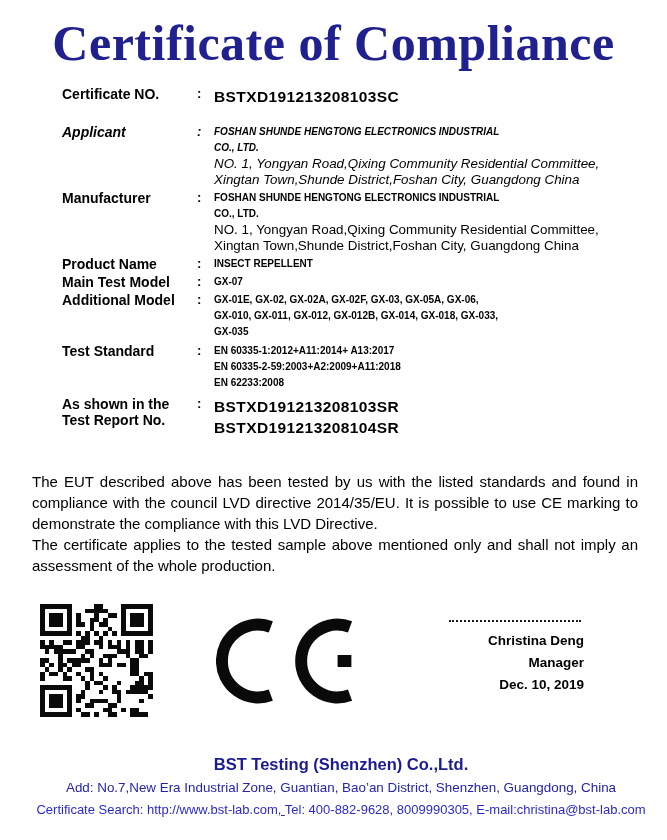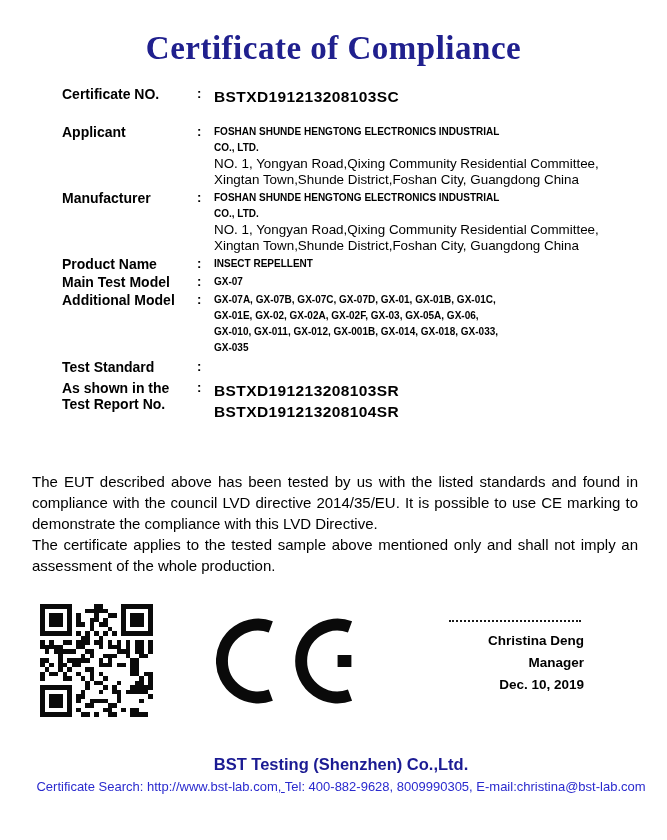--- a/index.html
+++ b/index.html
@@ -13,39 +13,39 @@
   html,body{background:#ffffff;}
   .page{
     position:relative;
     width:667px;height:840px;
     background:#ffffff;
     font-family:"Liberation Sans",sans-serif;
     color:var(--body-text);
     overflow:hidden;
   }
   .title{
-    position:absolute;top:30px;left:0;right:0;
+    position:absolute;top:14px;left:0;right:0;
     text-align:center;
     font-family:"Liberation Serif",serif;
     font-weight:bold;
-    font-size:33px;
+    font-size:50px;
     letter-spacing:0.5px;
     color:var(--title-color);
     white-space:nowrap;
   }
   .details{
     position:absolute;top:86px;left:62px;right:24px;
   }
   .detail-row{
     display:grid;
     grid-template-columns:135px 17px 1fr;
     margin-top:2px;
   }
   .detail-row[data-name="detail-row-certificate-no"]{margin-top:0;}
-  .detail-row[data-name="detail-row-applicant"]{margin-top:17px;}
+  .detail-row[data-name="detail-row-applicant"]{margin-top:17px;font-style:italic;}
   .detail-row[data-name="detail-row-test-standard"]{margin-top:3px;}
   .detail-row[data-name="detail-row-test-report-no"]{margin-top:5px;}
   .detail-label{
     font-weight:bold;
     font-size:14px;
     line-height:16px;
   }
   .detail-colon{
     font-weight:bold;
     font-size:13.2px;
@@ -150,29 +150,33 @@
         <div class="detail-label" data-name="field-label">Main Test Model</div>
         <div class="detail-colon" data-name="field-colon">:</div>
         <div class="detail-value" data-name="field-value">
           <div class="vline b" data-name="field-value-line">GX-07</div>
         </div>
       </div>
       <div class="detail-row" data-name="detail-row-additional-model">
         <div class="detail-label" data-name="field-label">Additional Model</div>
         <div class="detail-colon" data-name="field-colon">:</div>
         <div class="detail-value" data-name="field-value">
-          <div class="vline b" data-name="field-value-line">GX-07A, GX-07B, GX-07C, GX-07D, GX-01, GX-01B, GX-01C,</div>
           <div class="vline b" data-name="field-value-line">GX-01E, GX-02, GX-02A, GX-02F, GX-03, GX-05A, GX-06,</div>
-          <div class="vline b" data-name="field-value-line">GX-010, GX-011, GX-012, GX-001B, GX-014, GX-018, GX-033,</div>
+          <div class="vline b" data-name="field-value-line">GX-010, GX-011, GX-012, GX-012B, GX-014, GX-018, GX-033,</div>
           <div class="vline b" data-name="field-value-line">GX-035</div>
         </div>
       </div>
       <div class="detail-row" data-name="detail-row-test-standard">
         <div class="detail-label" data-name="field-label">Test Standard</div>
         <div class="detail-colon" data-name="field-colon">:</div>
+        <div class="detail-value" data-name="field-value">
+          <div class="vline b" data-name="field-value-line">EN 60335-1:2012+A11:2014+ A13:2017</div>
+          <div class="vline b" data-name="field-value-line">EN 60335-2-59:2003+A2:2009+A11:2018</div>
+          <div class="vline b" data-name="field-value-line">EN 62233:2008</div>
+        </div>
       </div>
       <div class="detail-row" data-name="detail-row-test-report-no">
         <div class="detail-label" data-name="field-label">As shown in the Test Report No.</div>
         <div class="detail-colon" data-name="field-colon">:</div>
         <div class="detail-value" data-name="field-value">
           <div class="vline lg" data-name="field-value-line">BSTXD191213208103SR</div>
           <div class="vline lg" data-name="field-value-line">BSTXD191213208104SR</div>
         </div>
       </div>
     </div>
@@ -482,16 +486,17 @@
 
   <div class="signature" data-name="signature-block">
     <div class="sig-line" data-name="signature-dotted-line"></div>
     <div class="sig-text" data-name="signatory-name">Christina Deng</div>
     <div class="sig-text" data-name="signatory-role">Manager</div>
     <div class="sig-text" data-name="signature-date">Dec. 10, 2019</div>
   </div>
 
   <div class="footer" data-name="footer">
     <div class="footer-company" data-name="lab-name">BST Testing (Shenzhen) Co.,Ltd.</div>
+    <div class="footer-address" data-name="lab-address">Add: No.7,New Era Industrial Zone, Guantian, Bao’an District, Shenzhen, Guangdong, China</div>
     <div class="footer-contact" data-name="footer-contact-line"><span data-name="certificate-search-label">Certificate Search: </span><span class="url" data-name="certificate-search-url">http://www.bst-lab.com</span><span class="sep" data-name="contact-separator">, </span><span data-name="contact-rest">Tel: 400-882-9628, 8009990305, E-mail:christina@bst-lab.com</span></div>
   </div>
 
 </div>
 
 </body></html>

